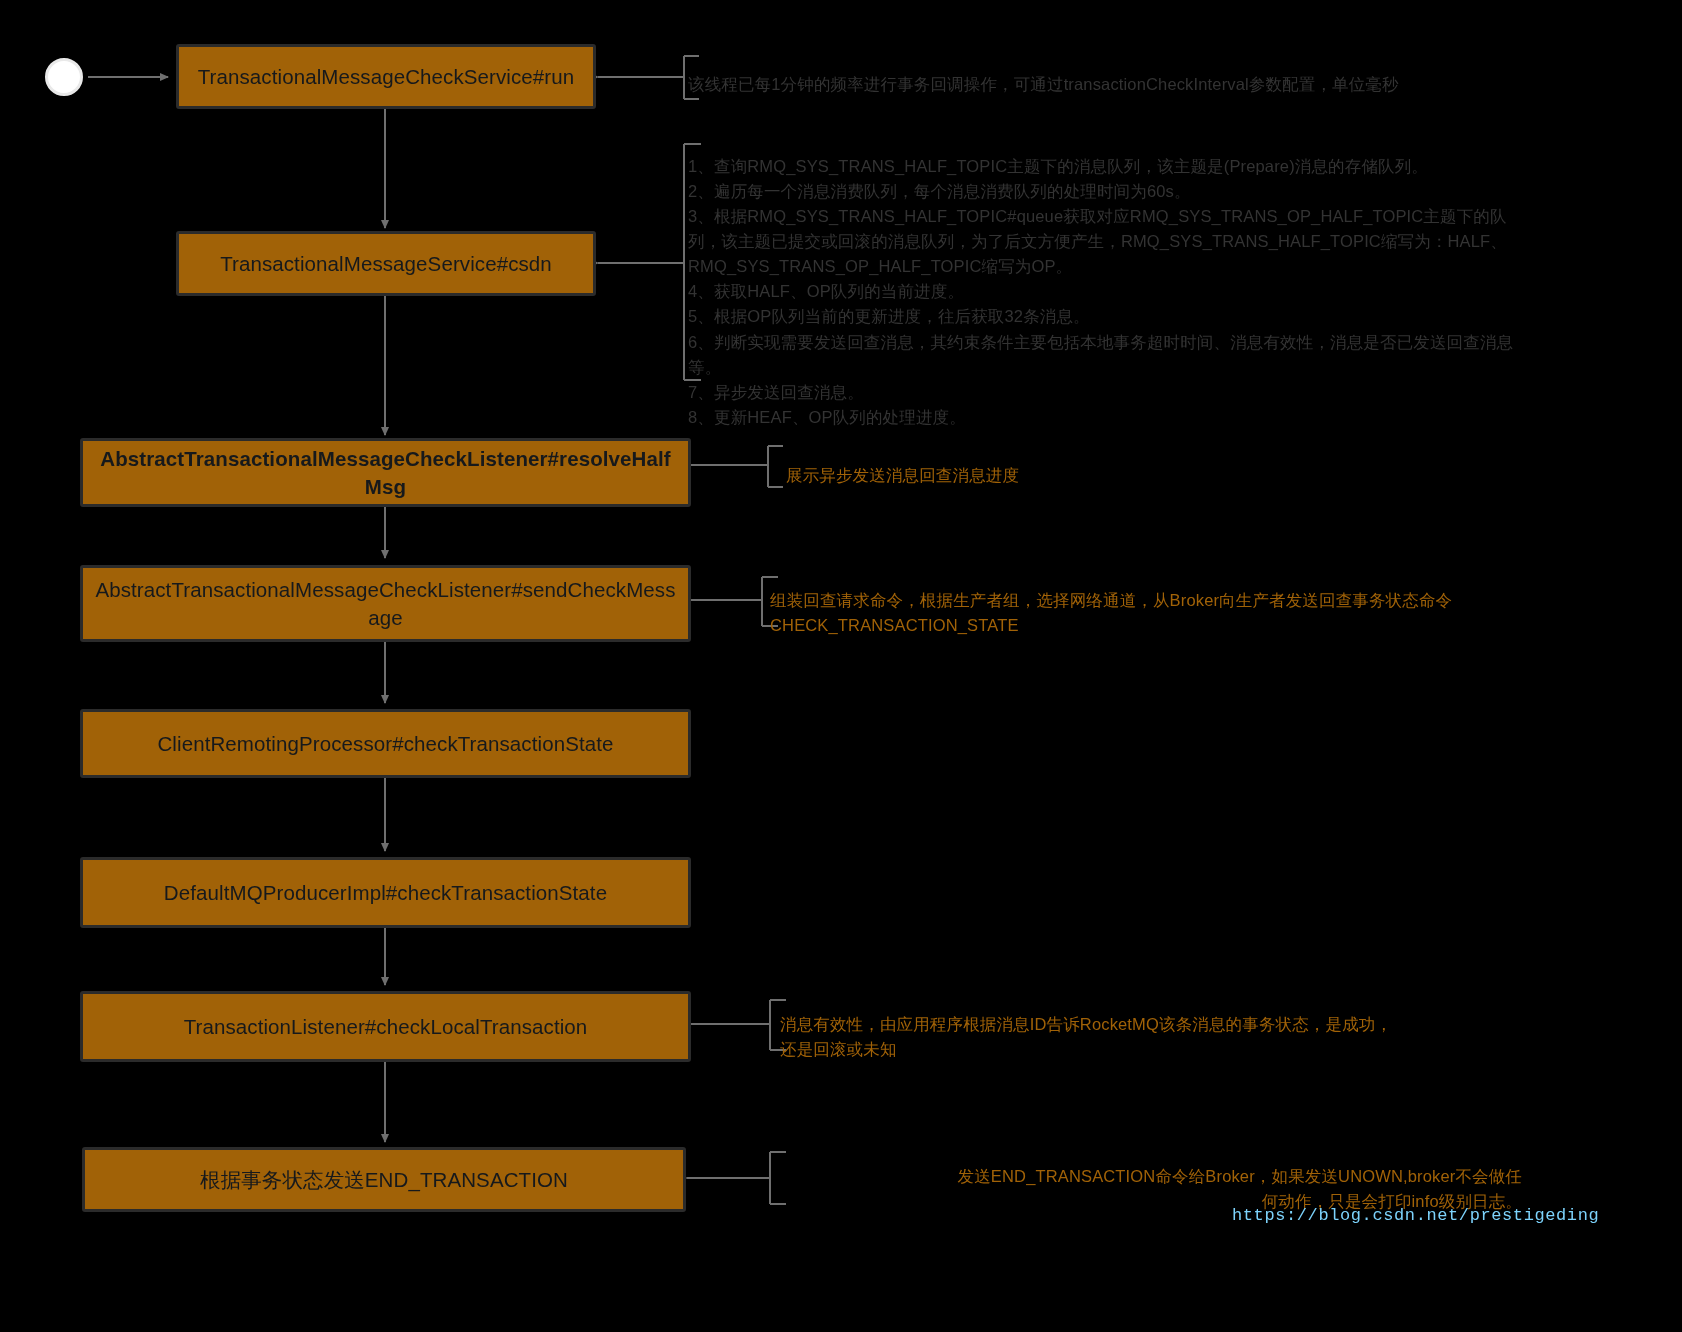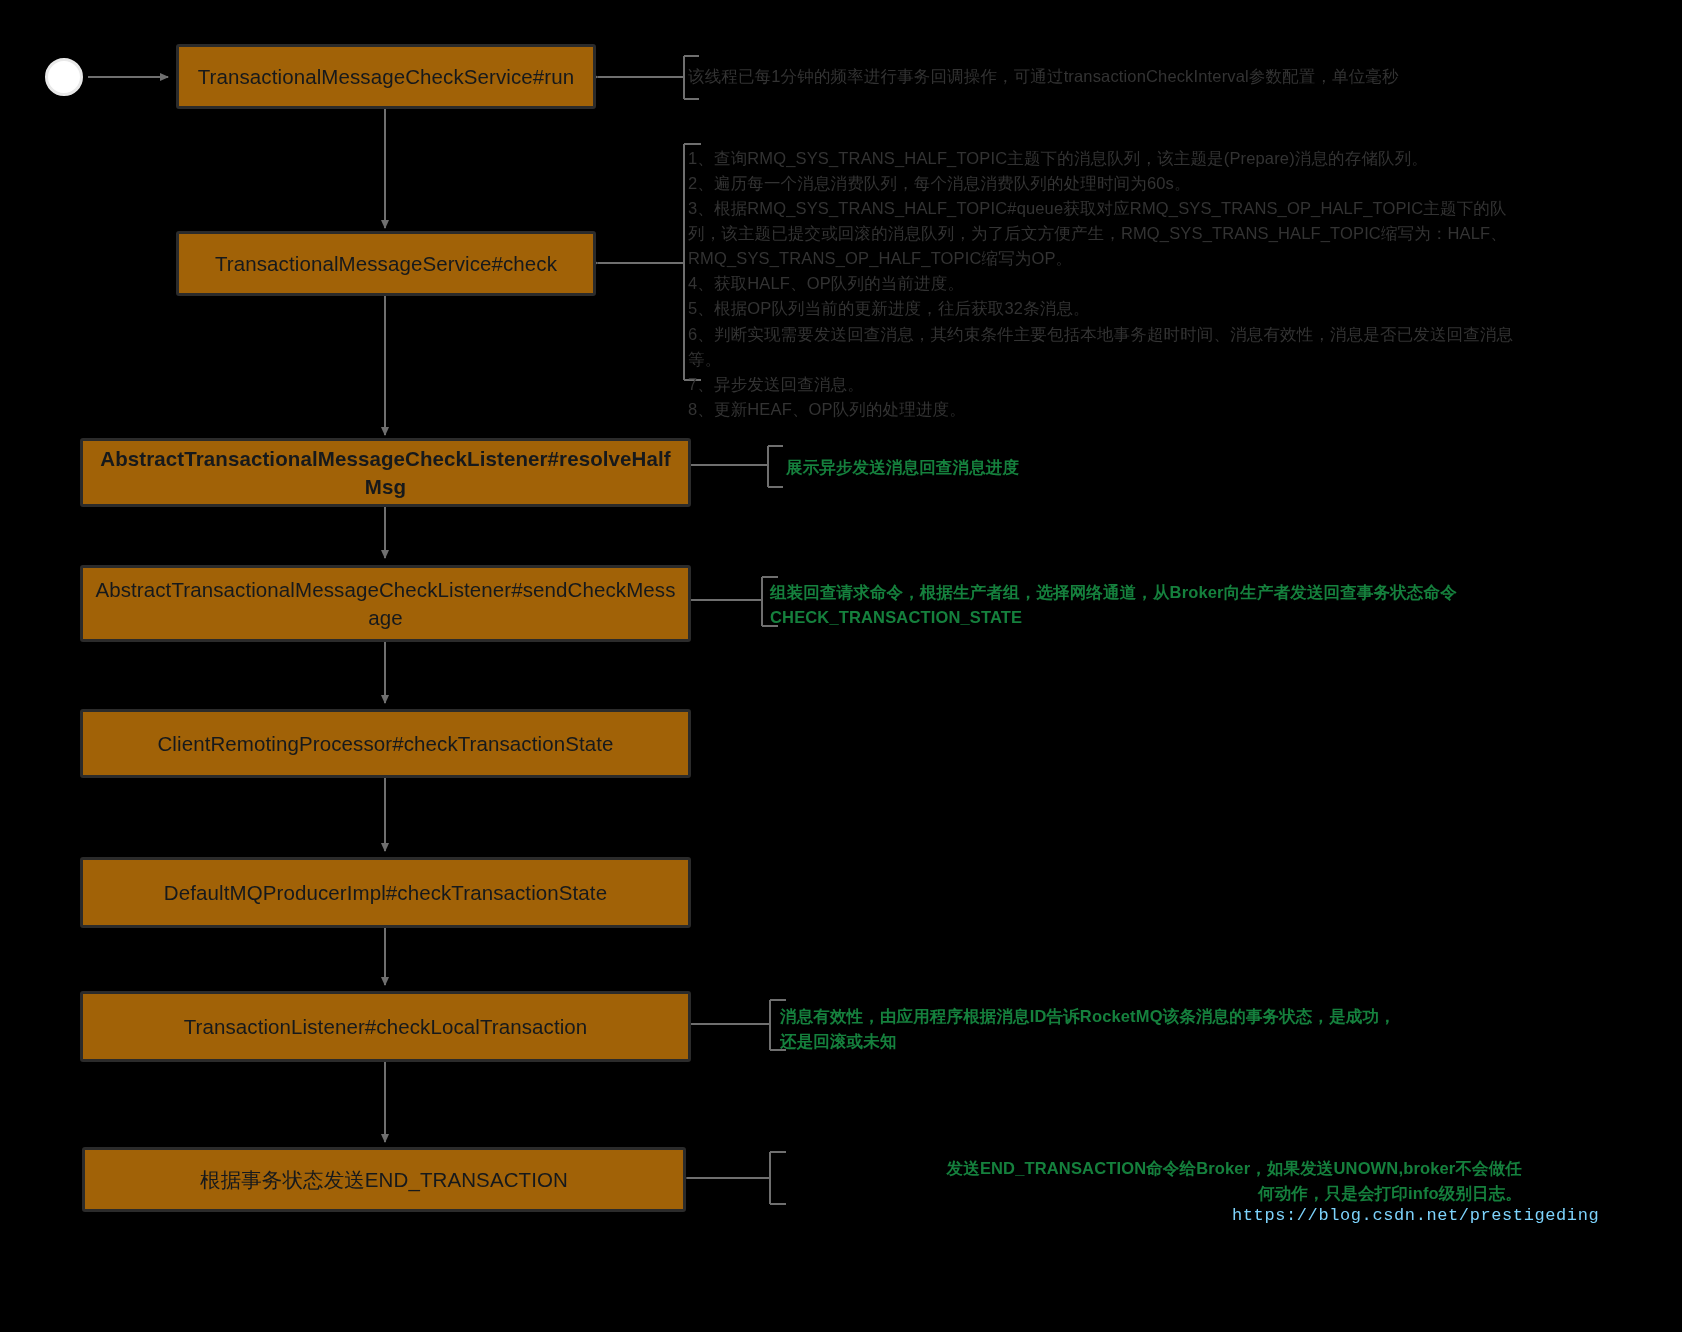--- a/index.html
+++ b/index.html
@@ -41,23 +41,24 @@
     box-sizing:border-box;
   }
 
   .note{
     position:absolute;
     color:#2e2e2e;
     font-size:16.5px;
     line-height:1.52;
     white-space:pre-wrap;
     letter-spacing:.15px;
+    margin-top:8px;
   }
   .note.bright{color:#333333;}
-  .note.dim{color:#15803d;font-weight:bold;}
+  .note.dim{color:#a16207;}
 
   .watermark{
     position:absolute;
     color:#7dd3fc;
     font-family:"Liberation Mono","DejaVu Sans Mono",monospace;
     font-size:17px;
     letter-spacing:.6px;
   }
 </style>
 </head>
@@ -113,21 +114,21 @@
     <path d="M770,1204 L786,1204" stroke="#6f6f6f" stroke-width="2" fill="none"></path>
   </svg>
 
   <div class="startdot" style="left: 45px; top: 58px;"></div>
 
   <div class="node" style="left:176px;top:44px;width:420px;height:65px;">
     <span class="lbl">TransactionalMessageCheckService#run</span>
   </div>
 
   <div class="node" style="left:176px;top:231px;width:420px;height:65px;">
-    <span class="lbl">TransactionalMessageService#check</span>
+    <span class="lbl">TransactionalMessageService#csdn</span>
   </div>
 
   <div class="node bold" style="left:80px;top:438px;width:611px;height:69px;">
     <span class="lbl">AbstractTransactionalMessageCheckListener#resolveHalfMsg</span>
   </div>
 
   <div class="node" style="left:80px;top:565px;width:611px;height:77px;">
     <span class="lbl">AbstractTransactionalMessageCheckListener#sendCheckMessage</span>
   </div>
 

